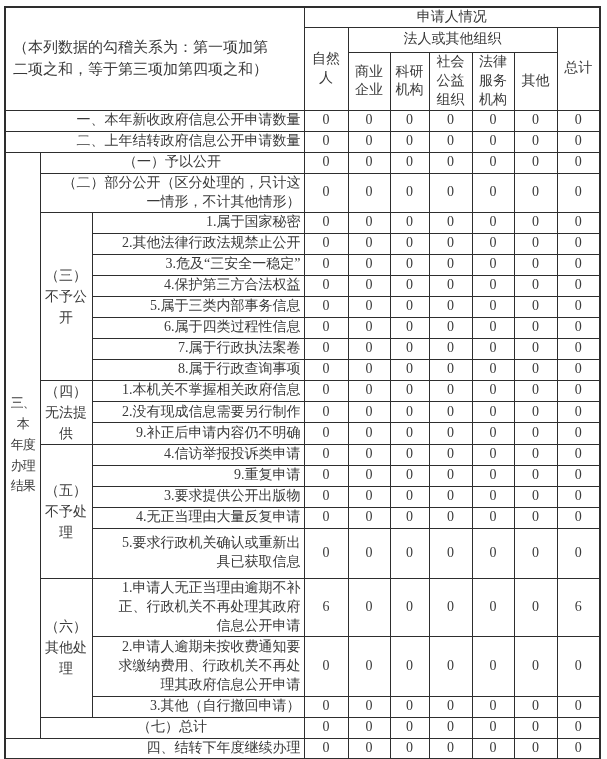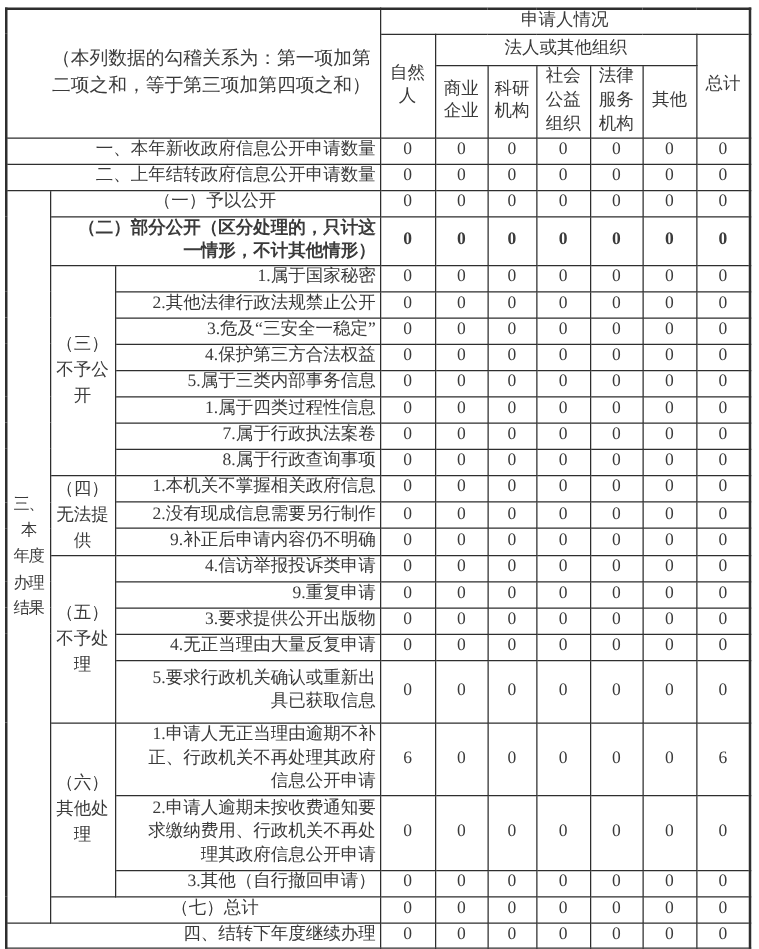--- a/index.html
+++ b/index.html
@@ -5,29 +5,29 @@
   html,body{margin:0;padding:0;background:#ffffff;}
   body{width:607px;height:759px;overflow:hidden;
        font-family:"Liberation Serif","DejaVu Serif",serif;}
   table{border-collapse:collapse;table-layout:fixed;width:595px;
         margin:6px 0 0 4px;border:2px solid #2e2e2e;}
   td{border:1px solid #2e2e2e;font-size:14px;color:#3a3a3a;
      padding:0 2px;vertical-align:middle;line-height:1.35;overflow:hidden;}
   .c{text-align:center;padding:0;}
   .lbl{text-align:right;padding:0 3px;}
   .pre{white-space:pre-line;}
-  .corner{font-size:15px;text-align:right;padding:0 7px;line-height:1.45;}
+  .corner{font-size:15px;text-align:left;padding:0 7px;line-height:1.45;}
   .vlabel{font-size:13px;letter-spacing:-1px;line-height:1.6;}
   .glbl{line-height:1.5;}
   .num{text-align:center;padding:0;}
   tr.h1{height:18px;}
   tr.h2{height:25px;}
   tr.h3{height:58px;}
   tr.r{height:21px;}
-  tr.rh34{height:34px;font-weight:bold;}
+  tr.rh34{height:34px;}
   tr.rh50{height:50px;margin-left:44px;}
   tr.rh58{height:58px;}
   tr.rh60{height:60px;}
 </style>
 </head>
 <body>
 
 <table>
   <colgroup>
     <col style="width:35px">
@@ -162,21 +162,21 @@
     <td class="lbl">5.属于三类内部事务信息</td>
   <td class="num">0</td>
         <td class="num">0</td>
         <td class="num">0</td>
         <td class="num">0</td>
         <td class="num">0</td>
         <td class="num">0</td>
         <td class="num">0</td>
       </tr>
   <tr class="r">
-    <td class="lbl">1.属于四类过程性信息</td>
+    <td class="lbl">6.属于四类过程性信息</td>
   <td class="num">0</td>
         <td class="num">0</td>
         <td class="num">0</td>
         <td class="num">0</td>
         <td class="num">0</td>
         <td class="num">0</td>
         <td class="num">0</td>
       </tr>
   <tr class="r">
     <td class="lbl">7.属于行政执法案卷</td>

